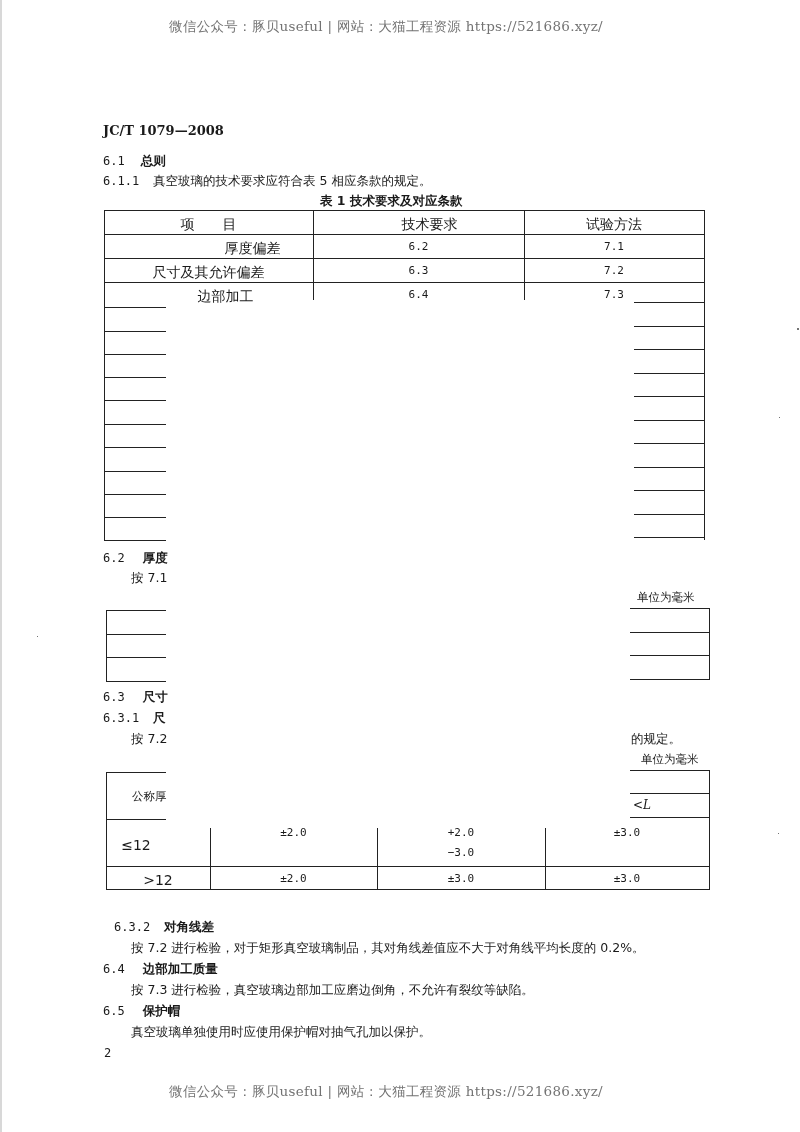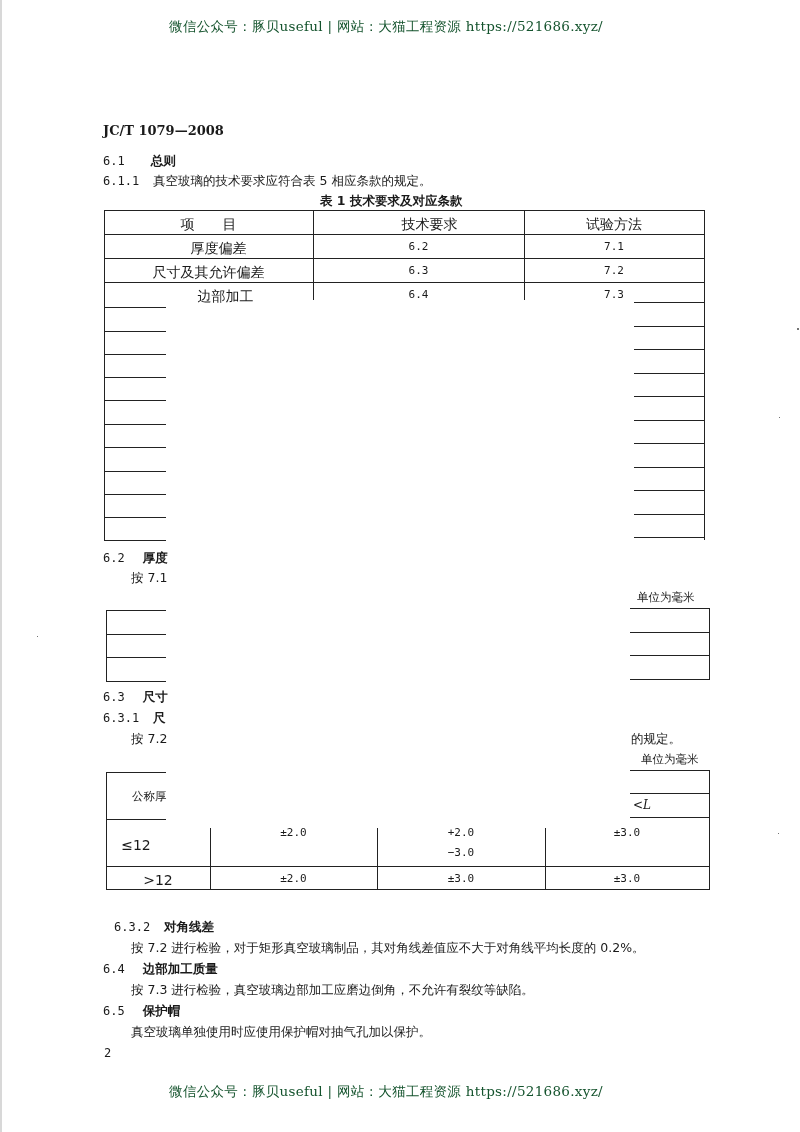--- a/index.html
+++ b/index.html
@@ -6,21 +6,21 @@
     body {
       width: 800px; height: 1132px; position: relative; overflow: hidden;
       background: #ffffff;
       font-family: "DejaVu Sans", "Liberation Sans", sans-serif;
       color: #1a1a1a;
     }
     .left-edge { position: absolute; left: 0; top: 0; width: 2px; height: 1132px; background: #d8d8d8; }
     .watermark {
       position: absolute; left: 0; width: 772px; text-align: center;
       font-family: "DejaVu Serif", "Liberation Serif", serif;
-      font-size: 13.5px; color: #14532d; letter-spacing: 0.3px; white-space: pre;
+      font-size: 13.5px; color: #737373; letter-spacing: 0.3px; white-space: pre;
     }
     .wm-top { top: 18px; }
     .wm-bottom { top: 1083px; }
     .abs { position: absolute; white-space: nowrap; }
     .std-no { left: 103px; top: 123px; font-family: "DejaVu Serif", "Liberation Serif", serif; font-size: 13px; font-weight: bold; }
     .txt { font-size: 12.5px; }
     .bold { font-weight: bold; }
     .num { font-family: "DejaVu Sans Mono", "Liberation Mono", monospace; font-size: 12px; }
     .caption { font-size: 12.5px; font-weight: bold; }
     .line { position: absolute; background: #222; }
@@ -36,21 +36,21 @@
 <body>
 
 <div class="left-edge"></div>
 
 <div class="watermark wm-top">微信公众号：豚贝useful | 网站：大猫工程资源 https://521686.xyz/</div>
 
 <div class="abs std-no">JC/T 1079—2008</div>
 
 <div class="abs txt" style="left:103px;top:153px;">
   <span class="num">6.1</span>
-  <span class="bold" style="margin-left:22px;">总则</span>
+  <span class="bold" style="margin-left:12px;">总则</span>
 </div>
 
 <div class="abs txt" style="left:103px;top:173px;">
   <span class="num">6.1.1</span>
   <span style="margin-left:10px;">真空玻璃的技术要求应符合表 5 相应条款的规定。</span>
 </div>
 
 <div class="abs caption" style="left:320px;top:193px;">表 1  技术要求及对应条款</div>
 
 <div>
@@ -60,21 +60,21 @@
   <div class="line vline" style="left:313px;top:210px;height:90px;"></div>
   <div class="line vline" style="left:524px;top:210px;height:90px;"></div>
   <div class="line hline" style="left:104px;top:234px;width:601px;"></div>
   <div class="line hline" style="left:104px;top:258px;width:601px;"></div>
   <div class="line hline" style="left:104px;top:282px;width:601px;"></div>
 
   <div class="cell" style="left:104px;top:216px;width:209px;">项　　目</div>
   <div class="cell" style="left:324px;top:216px;width:211px;">技术要求</div>
   <div class="cell" style="left:524px;top:216px;width:180px;">试验方法</div>
 
-  <div class="cell" style="left:114px;top:240px;width:209px;">厚度偏差</div>
+  <div class="cell" style="left:104px;top:240px;width:209px;padding-left:44px;">厚度偏差</div>
   <div class="cell cell-num" style="left:313px;top:240px;width:211px;">6.2</div>
   <div class="cell cell-num" style="left:524px;top:240px;width:180px;">7.1</div>
 
   <div class="cell" style="left:104px;top:264px;width:209px;">尺寸及其允许偏差</div>
   <div class="cell cell-num" style="left:313px;top:264px;width:211px;">6.3</div>
   <div class="cell cell-num" style="left:524px;top:264px;width:180px;">7.2</div>
 
   <div class="cell" style="left:104px;top:288px;width:209px;padding-left:17px;">边部加工</div>
   <div class="cell cell-num" style="left:313px;top:288px;width:211px;">6.4</div>
   <div class="cell cell-num" style="left:524px;top:288px;width:180px;">7.3</div>

